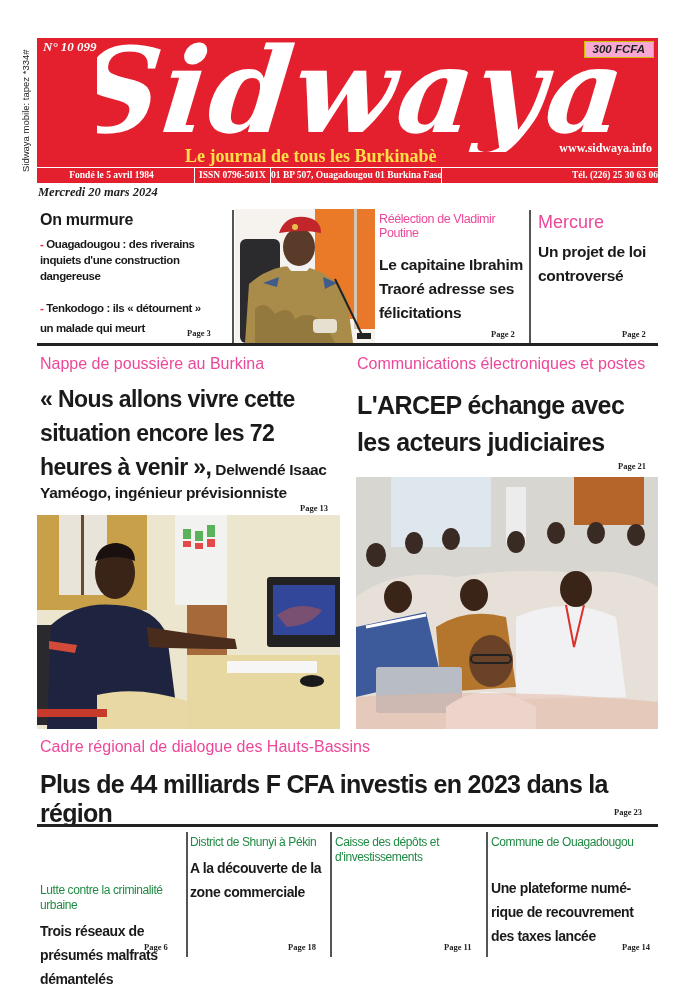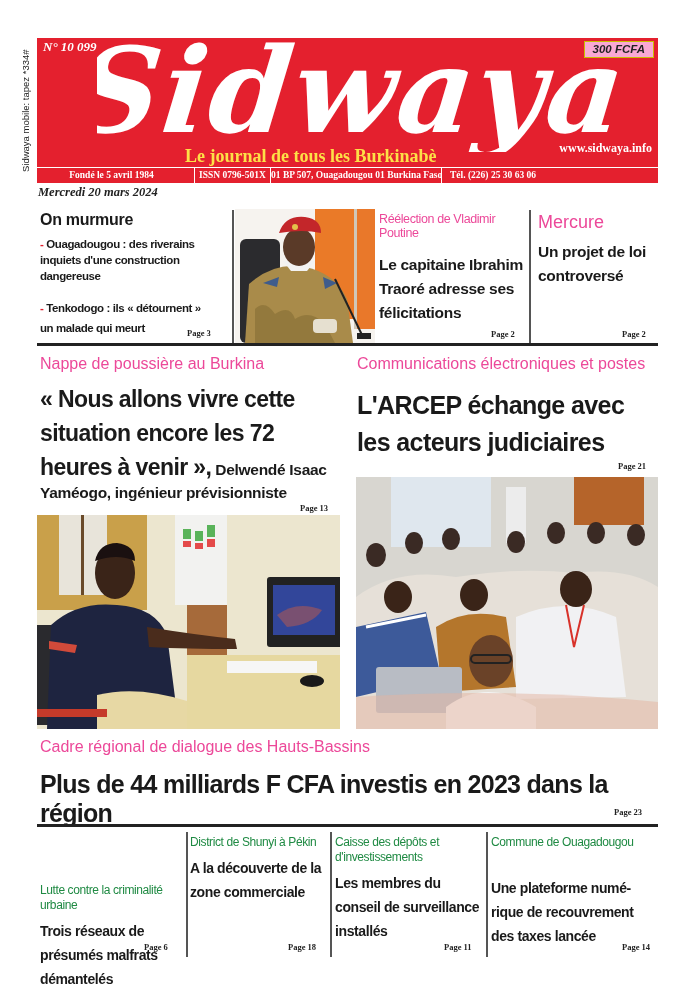--- a/index.html
+++ b/index.html
@@ -21,21 +21,21 @@
   .price-badge { right: 4px; top: 3px; background: #f9a8d4; color: #222; font-family: Liberation Sans, sans-serif; font-style: italic; font-weight: bold; font-size: 11.5px; padding: 1px 8px 2px 8px; border: 1px solid #c9c000; }
   .logo { left: 60px; top: -6px; width: 520px; height: 120px; }
   .tagline { left: 148px; top: 108px; color: #fde047; font-family: "Liberation Serif", serif; font-size: 18px; font-weight: bold; }
   .website { right: 6px; top: 103px; color: #fff; font-family: "Liberation Serif", serif; font-weight: bold; font-size: 12px; }
 
   .subbar { left: 37px; top: 167px; width: 621px; height: 16px; background: #e4202e; border-top: 1px solid #fff; display: flex; }
   .subbar .cell { color: #fff; font-family: "Liberation Serif", serif; font-weight: bold; font-size: 9.5px; line-height: 15px; border-right: 1px solid #fff; white-space: nowrap; }
   .subbar .c1 { width: 158px; text-align: center; padding-right: 8px; }
   .subbar .c2 { width: 76px; text-align: center; }
   .subbar .c3 { width: 171px; text-align: center; }
-  .subbar .c4 { flex: 1; padding-left: 8px; border-right: none; }
+  .subbar .c4 { flex: 1; padding-left: 8px; border-right: none; text-align: right; }
 
   .date { left: 38px; top: 185px; font-family: "Liberation Serif", serif; font-style: italic; font-weight: bold; font-size: 12.5px; color: #222; }
 
   .kicker-red { color: #ec4899; font-family: "Liberation Sans", sans-serif; }
   .kicker-green { color: #1f8a43; font-family: "Liberation Sans", sans-serif; }
   .head { font-family: "Liberation Sans", sans-serif; font-weight: bold; color: #1a1a1a; letter-spacing: -0.3px; }
   .page-ref { font-family: "Liberation Serif", serif; font-weight: bold; font-size: 8.5px; color: #222; }
 
   .vrule { background: #555; width: 1.5px; }
   .hrule-thick { background: #222; height: 3px; }
@@ -232,21 +232,20 @@
 <div class="abs" style="left:190px; top:835px; width:142px;">
   <div class="kicker-green bcol-kicker">District de Shunyi à Pékin</div>
   <div class="head bcol-head" style="margin-top:6px;">A la découverte de la zone commerciale</div>
 </div>
 <div class="abs page-ref" style="left:288px; top:942px;">Page 18</div>
 
 <div class="abs vrule" style="left:330px; top:832px; height:125px;"></div>
 
 <div class="abs" style="left:335px; top:835px; width:150px;">
   <div class="kicker-green bcol-kicker" style="width:120px;">Caisse des dépôts et d'investissements</div>
-  <div class="head bcol-head" style="margin-top:6px;">Les membres du conseil de surveillance installés</div>
 </div>
 <div class="abs page-ref" style="left:444px; top:942px;">Page 11</div>
 
 <div class="abs vrule" style="left:486px; top:832px; height:125px;"></div>
 
 <div class="abs" style="left:491px; top:835px; width:160px;">
   <div class="kicker-green bcol-kicker">Commune de Ouagadougou</div>
   <div class="head bcol-head" style="margin-top:26px;">Une plateforme numé-rique de recouvrement des taxes lancée</div>
 </div>
 <div class="abs page-ref" style="left:622px; top:942px;">Page 14</div>

